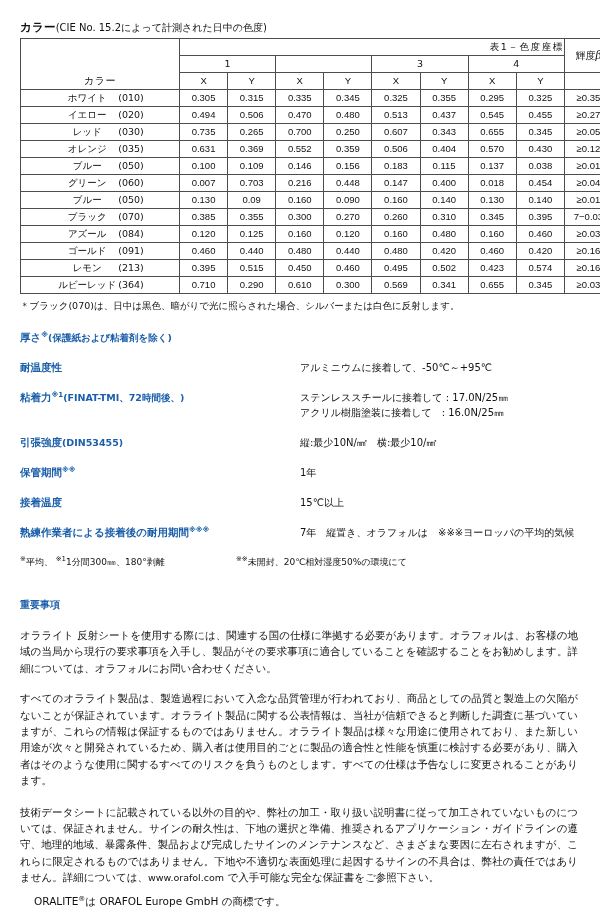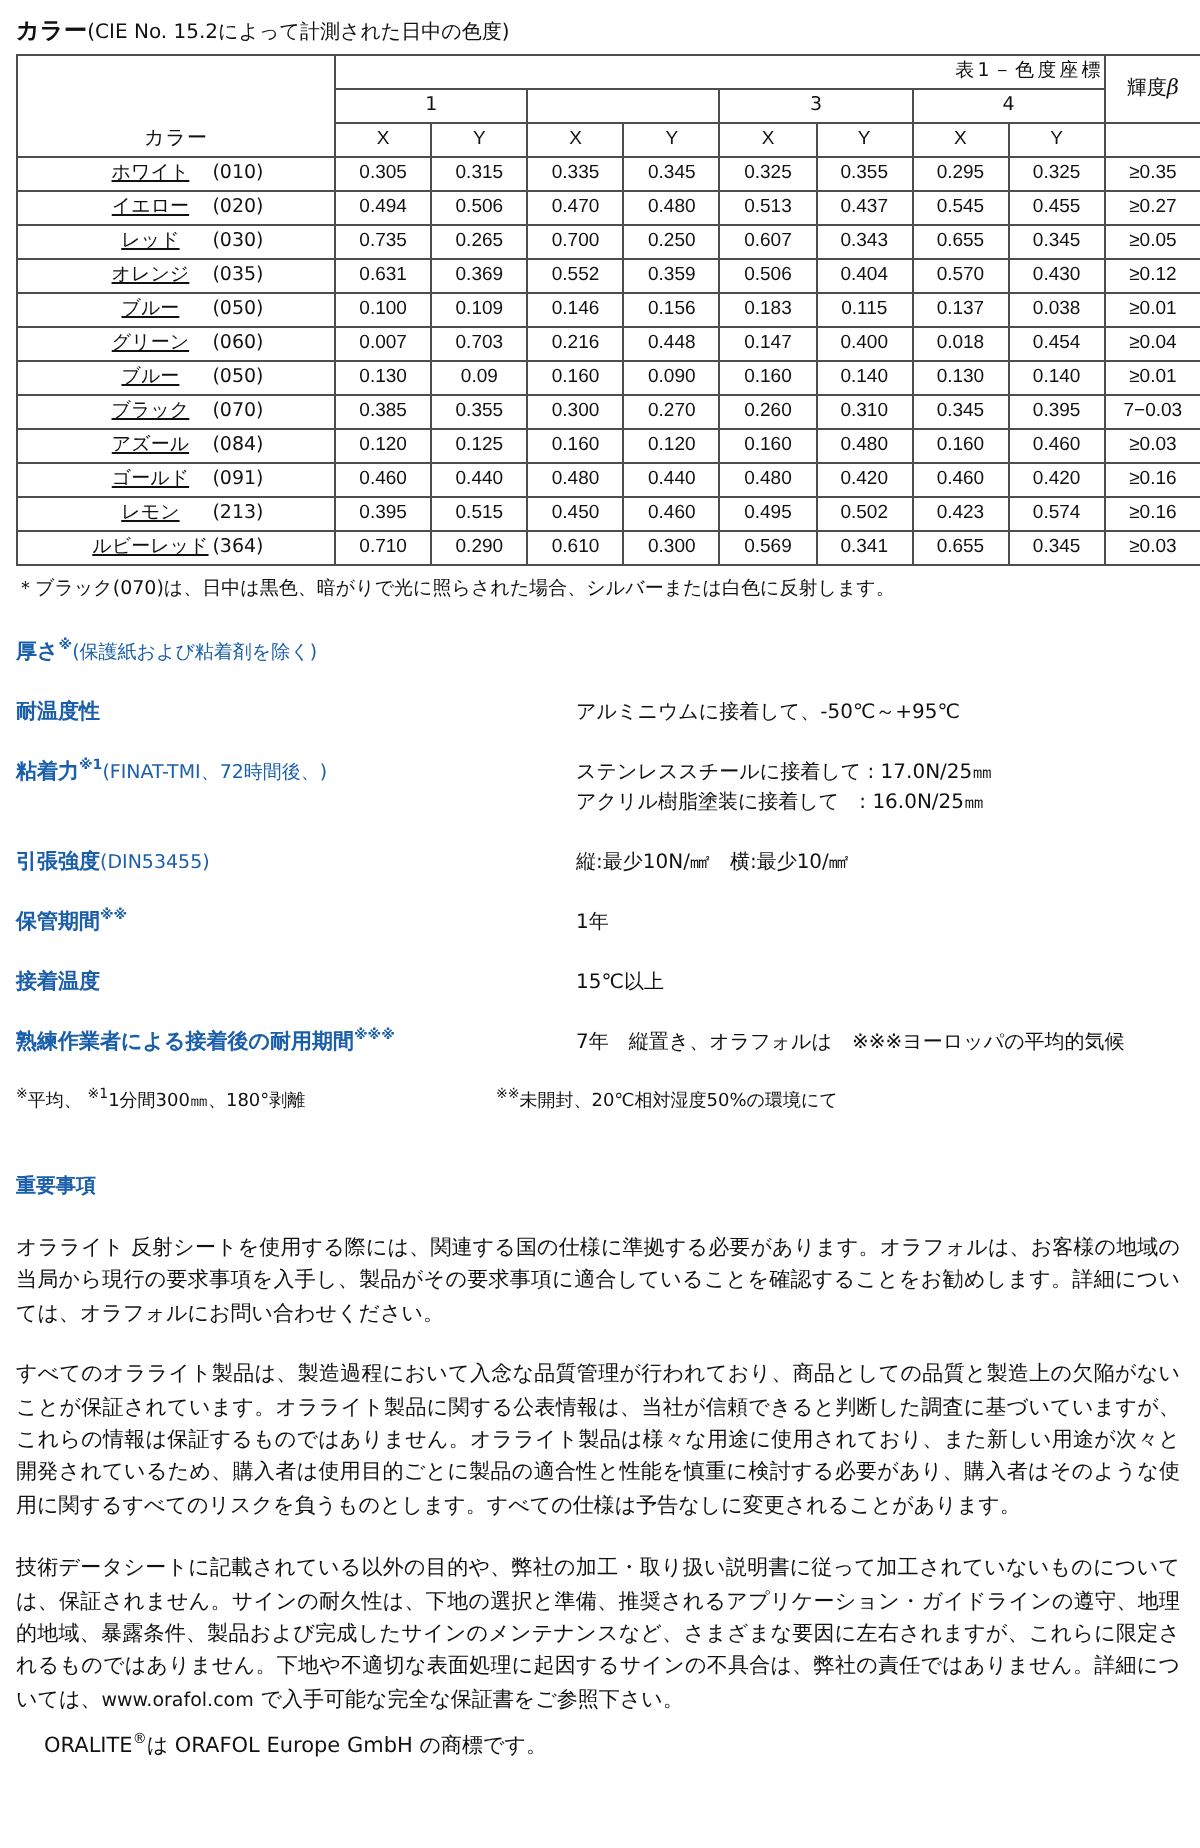--- a/index.html
+++ b/index.html
@@ -12,21 +12,21 @@
     width: 600px;
     height: 924px;
     font-family: "DejaVu Sans", "Liberation Sans", sans-serif;
     color: #1a1a1a;
     -webkit-font-smoothing: antialiased;
   }
   .page {
     position: relative;
     width: 600px;
     height: 924px;
-    padding: 4px;
+    padding: 16px;
     box-sizing: border-box;
     overflow: hidden;
   }
 
   
   .doc-title {
     padding: 4px 0 3px 4px;
     font-size: 11px;
     line-height: 14px;
     color: #111111;
@@ -87,21 +87,20 @@
   }
   td.name-cell {
     text-align: left;
     padding-left: 5px;
     font-size: 9.5px;
     white-space: nowrap;
   }
   td.name-cell .cname {
     display: inline-block;
     min-width: 62px;
-    text-decoration: underline;
   }
   td.val {
     font-size: 9.5px;
     font-family: "Liberation Sans", "DejaVu Sans", sans-serif;
   }
 
   
   .table-note {
     padding: 5px 0 0 4px;
     font-size: 9.5px;
@@ -123,21 +122,21 @@
   .spec-label {
     width: 280px;
     flex: 0 0 280px;
     font-size: 10.5px;
     line-height: 15px;
     color: #1b5faa;
     font-weight: bold;
     white-space: nowrap;
   }
   .spec-label .lbl-sub {
-    font-weight: normal;
+    font-weight: bold;
     font-size: 9.5px;
   }
   .spec-label sup {
     font-size: 7px;
     vertical-align: super;
     line-height: 0;
   }
   .spec-value {
     flex: 1 1 auto;
     font-size: 10px;
@@ -147,21 +146,20 @@
   .spec-value .v-line { display: block; white-space: nowrap; }
 
   
   .foot-notes {
     display: flex;
     padding: 0 4px;
     margin-top: 14px;
     font-size: 9px;
     line-height: 14px;
     color: #111111;
-    gap: 24px;
   }
   .foot-notes .fn-a { width: 216px; flex: 0 0 216px; white-space: nowrap; }
   .foot-notes .fn-b { flex: 1 1 auto; white-space: nowrap; }
   .foot-notes sup { font-size: 7px; vertical-align: super; line-height: 0; }
 
   
   .important {
     margin-top: 28px;
     padding: 0 6px 0 4px;
   }

